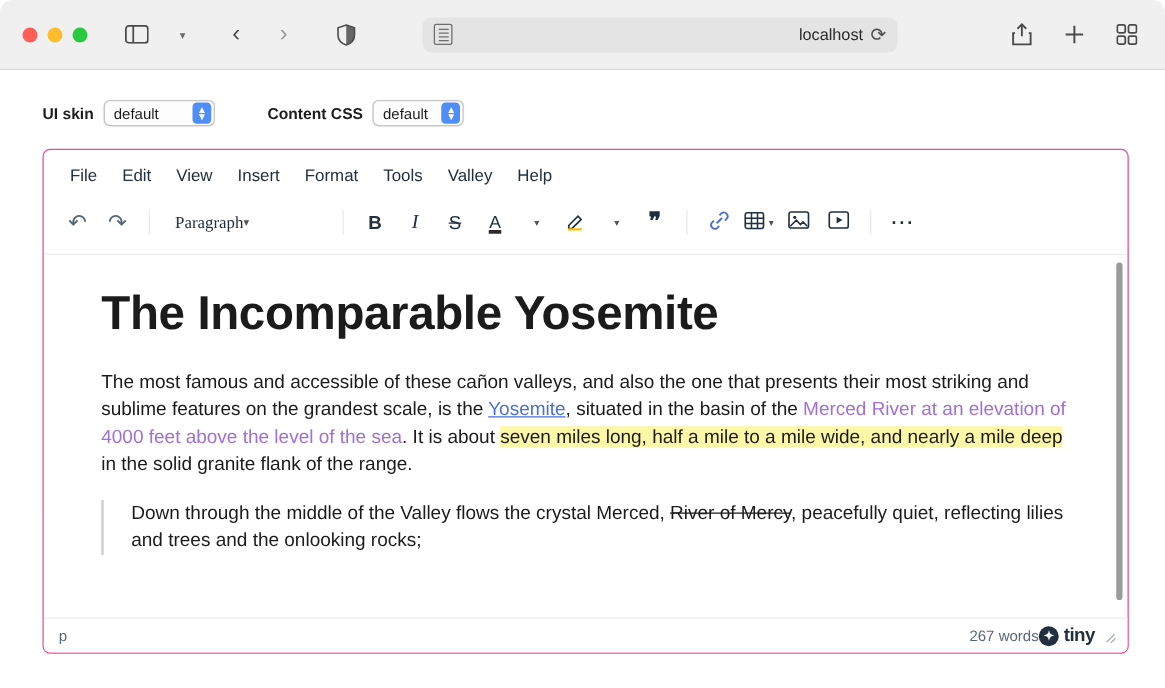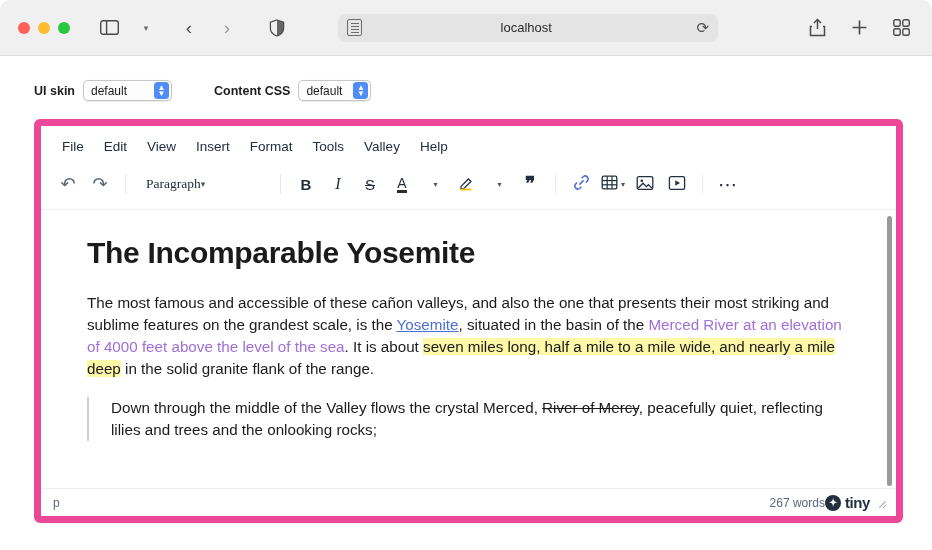--- a/index.html
+++ b/index.html
@@ -58,21 +58,21 @@
     height: 28px;
     background: #e4e4e4;
     border-radius: 7px;
     display: flex;
     align-items: center;
     padding: 0 9px;
     position: relative;
   }
   .urlbar .url-text {
     flex: 1;
-    text-align: center;
+    text-align: right;
     font-size: 13px;
     color: #2b2b2b;
   }
   .reader-icon {
     width: 15px; height: 17px;
     border: 1.3px solid #6d6d6d;
     border-radius: 2px;
     position: relative;
     flex: 0 0 auto;
   }
@@ -129,21 +129,21 @@
     align-items: center; justify-content: center;
     color: #fff;
     line-height: 0.72;
     font-size: 8px;
   }
   .ctrl-gap { width: 26px; }
 
   
   .editor {
     margin: 18px 29px 0 34px;
-    border: 7px solid #ec4899;
+    border: 1px solid #ec4899;
     border-radius: 6px;
     height: 404px;
     display: flex;
     flex-direction: column;
     overflow: hidden;
     background: #fff;
   }
   .menubar {
     display: flex;
     gap: 2px;
@@ -194,21 +194,21 @@
     flex: 1;
     overflow: hidden;
   }
   .content {
     padding: 22px 40px 0 46px;
     font-family: "Liberation Serif", serif;
     color: #1b1b1b;
   }
   .content h1 {
     font-family: "Liberation Sans", sans-serif;
-    font-size: 30px;
+    font-size: 38px;
     margin: 4px 0 22px 0;
     letter-spacing: -0.3px;
   }
   .content p {
     font-family: "Liberation Sans", sans-serif;
     font-size: 15.2px;
     line-height: 1.45;
     margin: 0 0 17px 0;
   }
   .lnk { color: #4b6fd4; text-decoration: underline; margin-top: 24px; }

